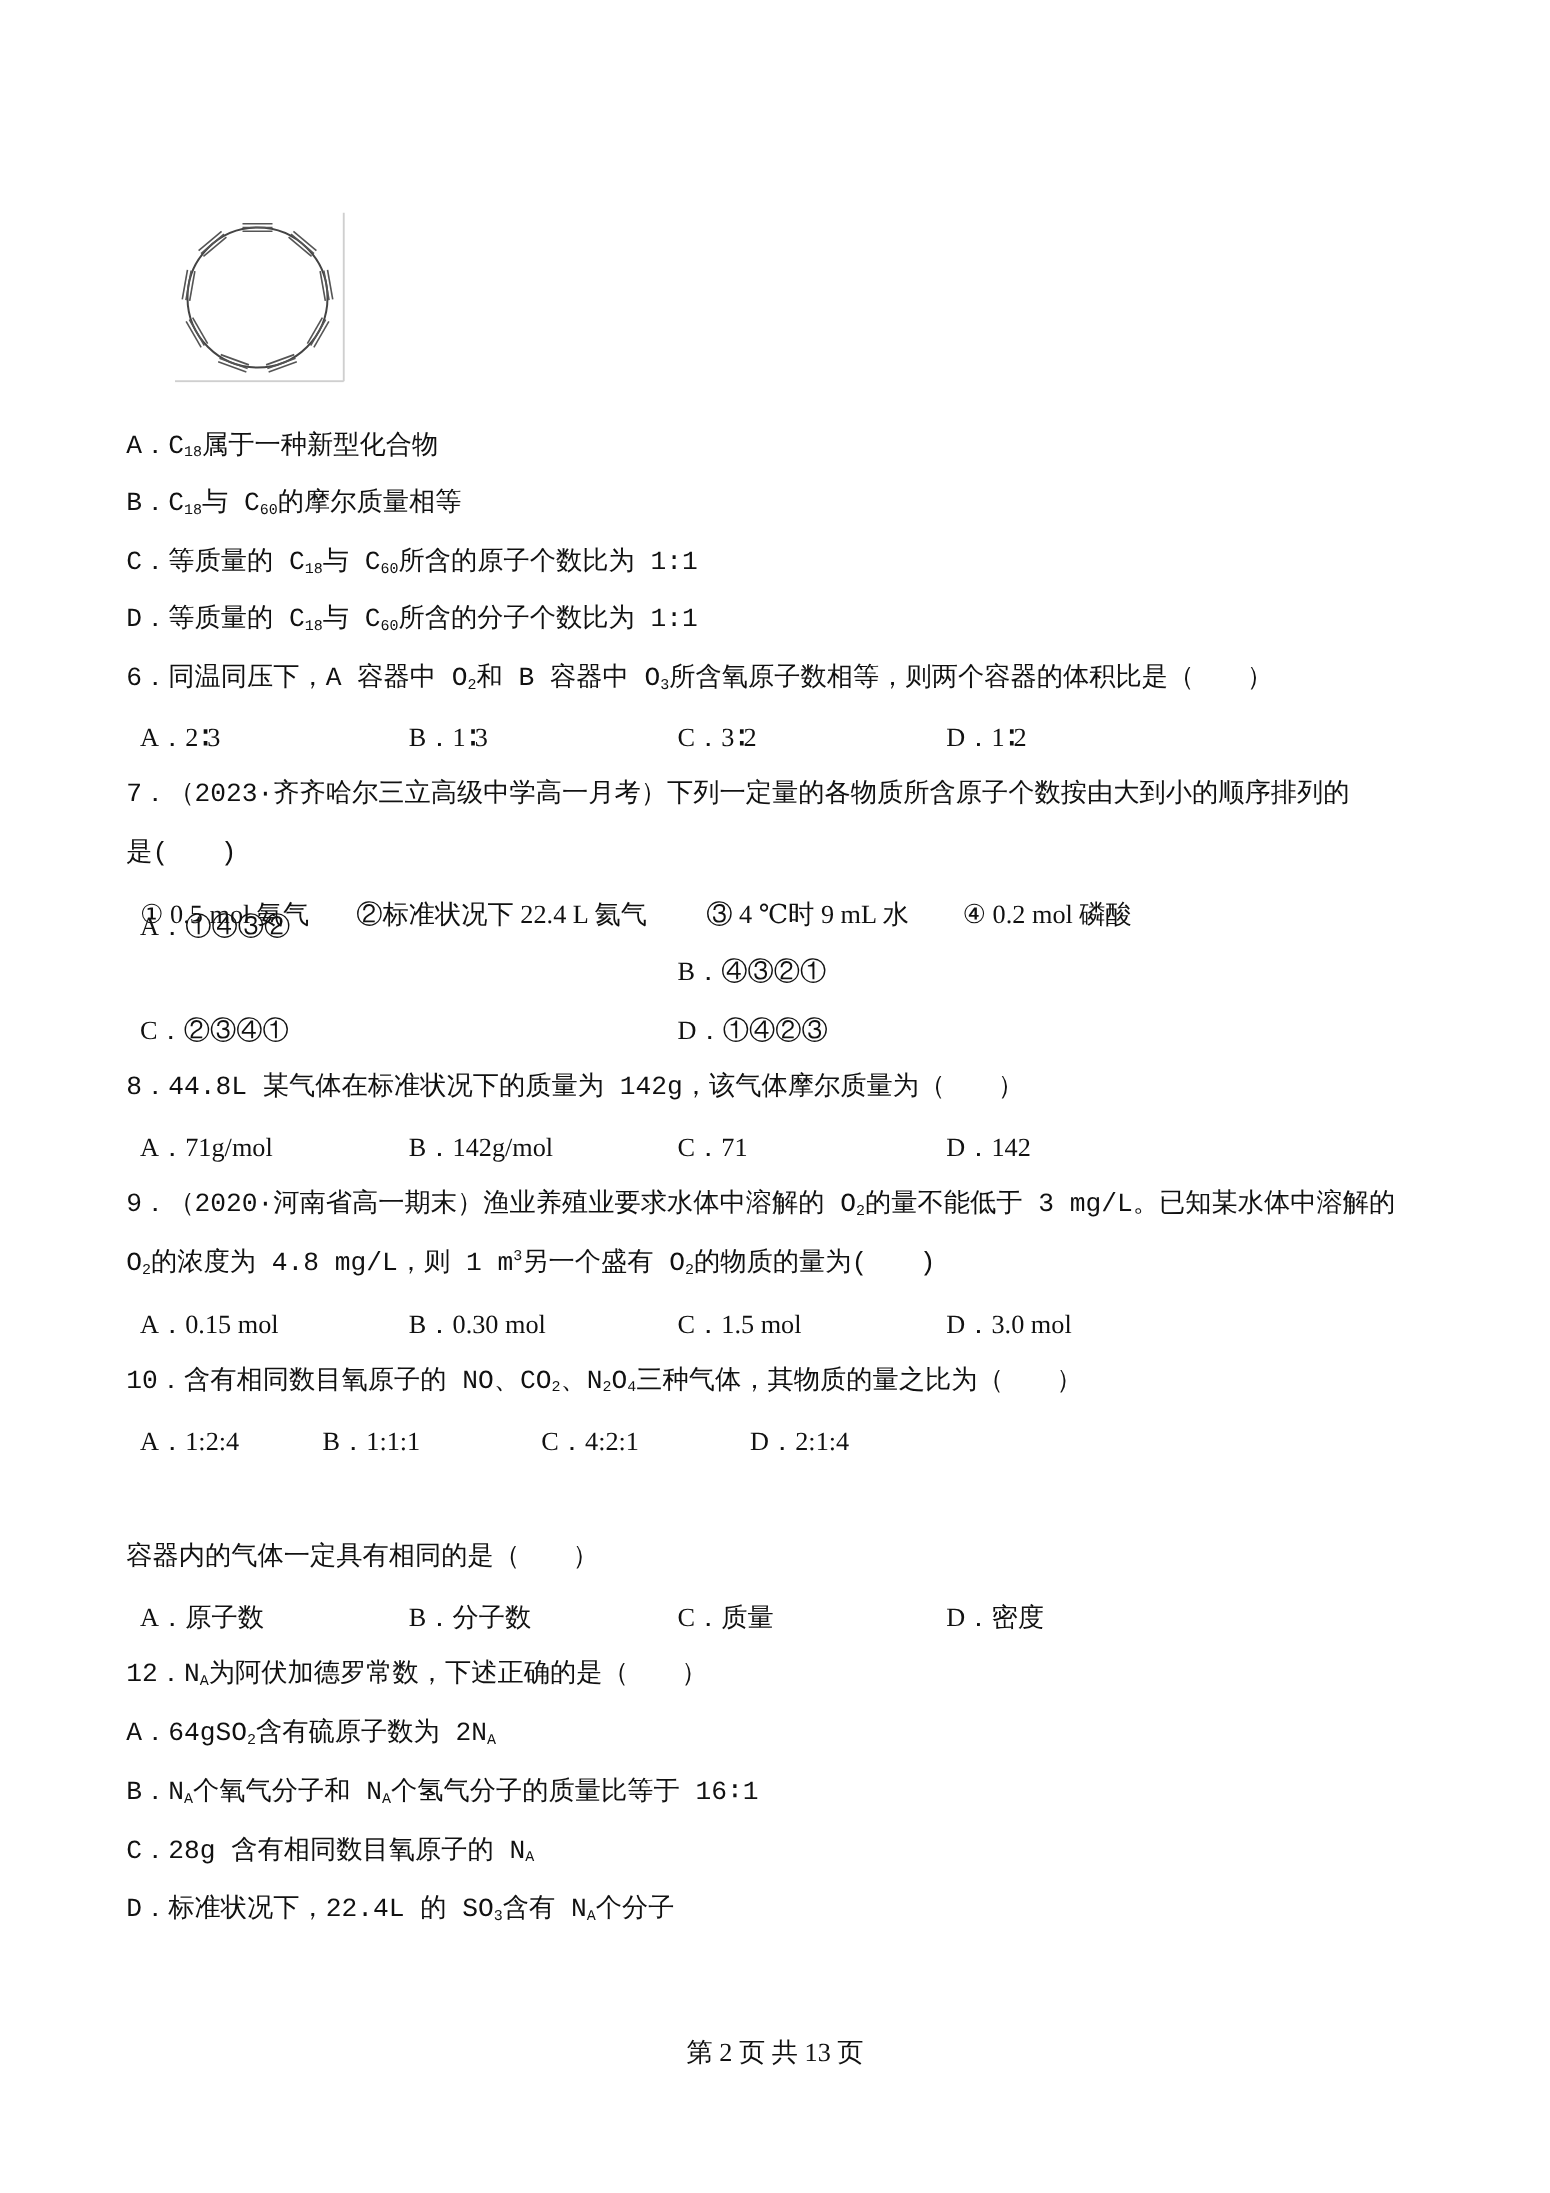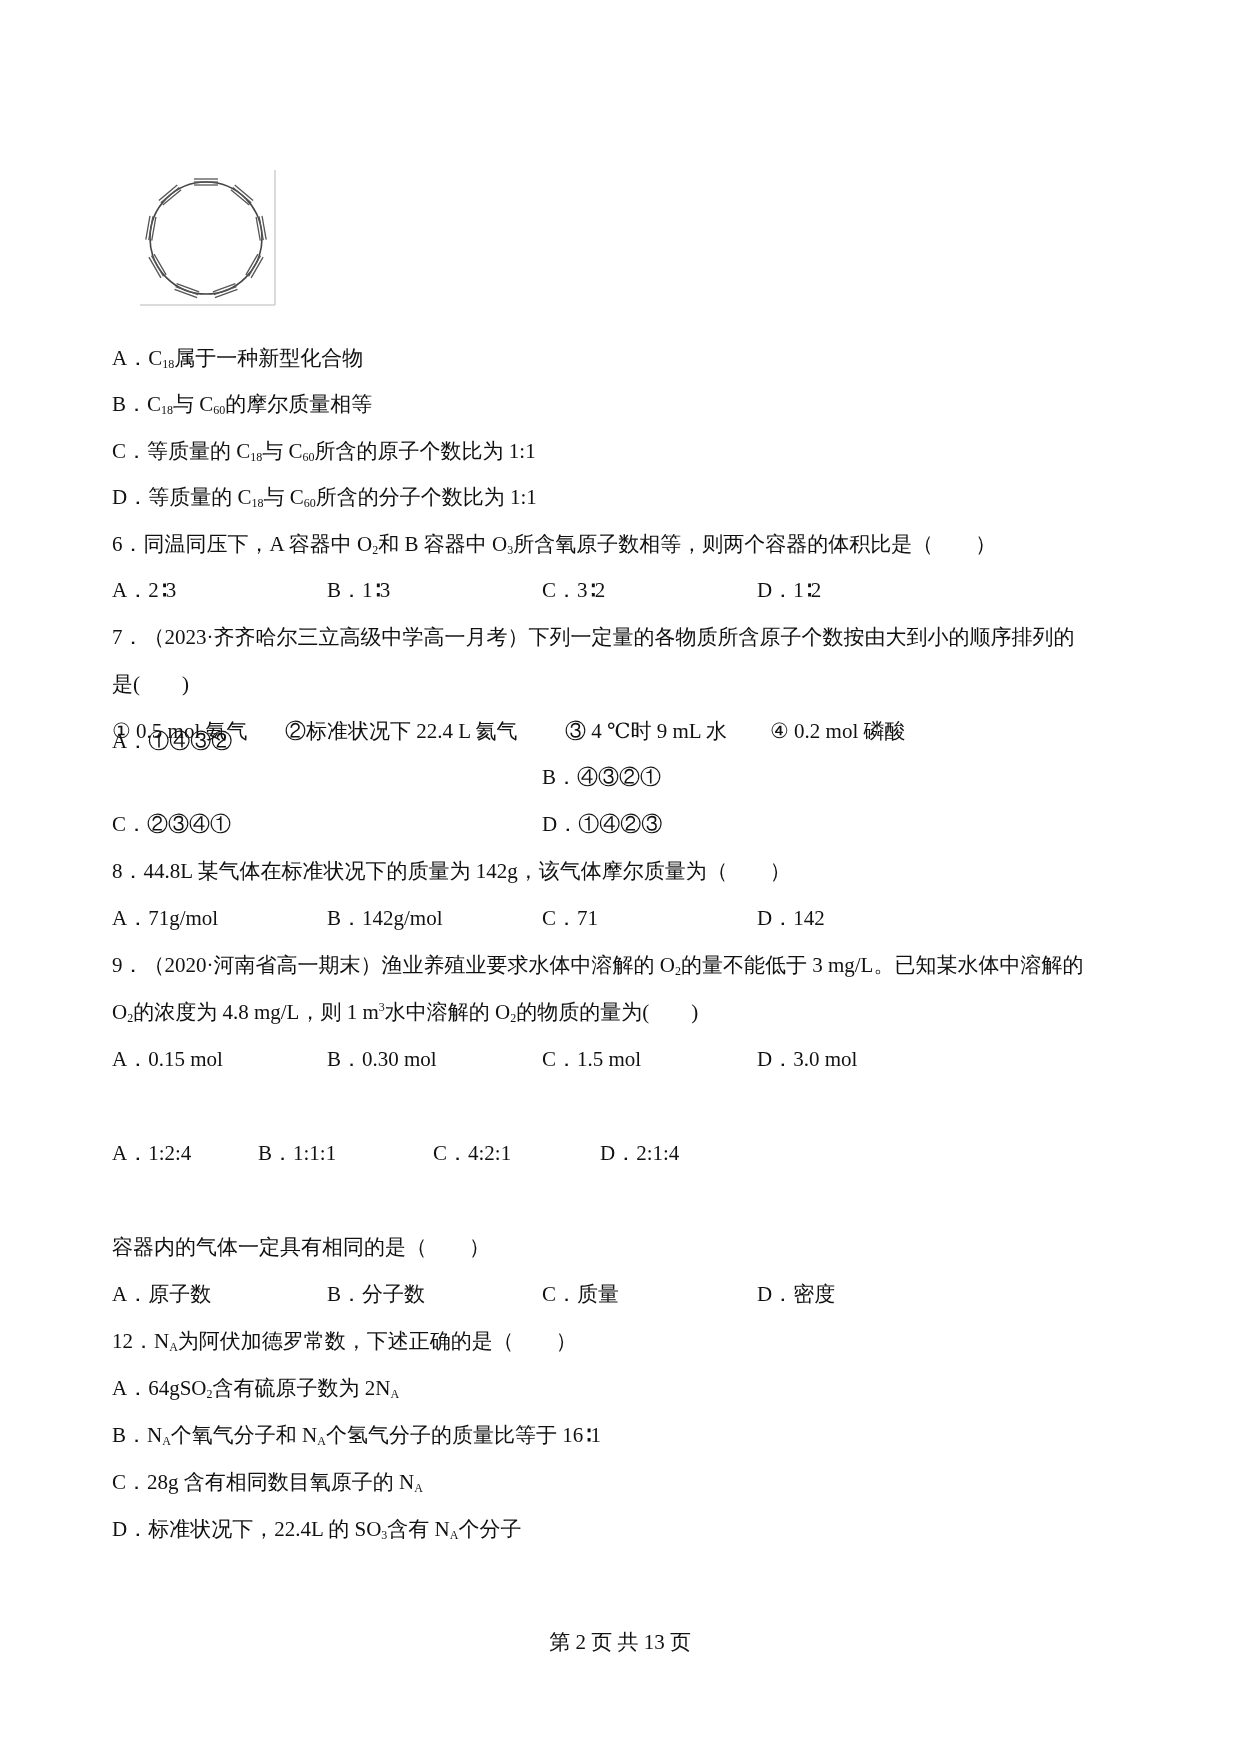--- a/index.html
+++ b/index.html
@@ -24,24 +24,25 @@
     }
     .figure {
       position: absolute;
       left: 140px;
       top: 170px;
       width: 136px;
       height: 136px;
     }
     .line {
       position: absolute;
-      left: 112px;
+      left: 101px;
       white-space: nowrap;
       line-height: 28px;
       height: 28px;
+      font-family: Liberation Mono, monospace;
     }
     .opt {
       position: absolute;
       white-space: nowrap;
       line-height: 28px;
       height: 28px;
     }
     sub, sup {
       font-size: 12px;
       line-height: 0;
@@ -140,26 +141,27 @@
   <div class="opt" style="left:112px;top:810px">C．②③④①</div>
   <div class="opt" style="left:542px;top:810px">D．①④②③</div>
 
   <div class="line" style="top:857px">8．44.8L 某气体在标准状况下的质量为 142g，该气体摩尔质量为（　　）</div>
   <div class="opt" style="left:112px;top:904px">A．71g/mol</div>
   <div class="opt" style="left:327px;top:904px">B．142g/mol</div>
   <div class="opt" style="left:542px;top:904px">C．71</div>
   <div class="opt" style="left:757px;top:904px">D．142</div>
 
   <div class="line" style="top:951px"><span>9．（2020·河南省高一期末）渔业养殖业要求水体中溶解的 O</span><sub>2</sub><span>的量不能低于 3 mg/L。已知某水体中溶解的</span></div>
-  <div class="line" style="top:998px"><span>O</span><sub>2</sub><span>的浓度为 4.8 mg/L，则 1 m</span><sup>3</sup><span>水中溶解的 O</span><sub>2</sub><span>的物质的量为(　　)</span></div>
+  <div class="line" style="top:998px"><span>O</span><sub>2</sub><span>的浓度为 4.8 mg/L，则 1 m</span><sup>3</sup><span>另一个盛有 O</span><sub>2</sub><span>的物质的量为(　　)</span></div>
   <div class="opt" style="left:112px;top:1045px">A．0.15 mol</div>
   <div class="opt" style="left:327px;top:1045px">B．0.30 mol</div>
   <div class="opt" style="left:542px;top:1045px">C．1.5 mol</div>
   <div class="opt" style="left:757px;top:1045px">D．3.0 mol</div>
 
+  <div class="line" style="top:1092px"><span>10．含有相同数目氧原子的 NO、CO</span><sub>2</sub><span>、N</span><sub>2</sub><span>O</span><sub>4</sub><span>三种气体，其物质的量之比为（　　）</span></div>
   <div class="opt" style="left:112px;top:1139px">A．1:2:4</div>
   <div class="opt" style="left:258px;top:1139px">B．1:1:1</div>
   <div class="opt" style="left:433px;top:1139px">C．4:2:1</div>
   <div class="opt" style="left:600px;top:1139px">D．2:1:4</div>
 
   <div class="line" style="top:1233px">容器内的气体一定具有相同的是（　　）</div>
   <div class="opt" style="left:112px;top:1280px">A．原子数</div>
   <div class="opt" style="left:327px;top:1280px">B．分子数</div>
   <div class="opt" style="left:542px;top:1280px">C．质量</div>
   <div class="opt" style="left:757px;top:1280px">D．密度</div>

